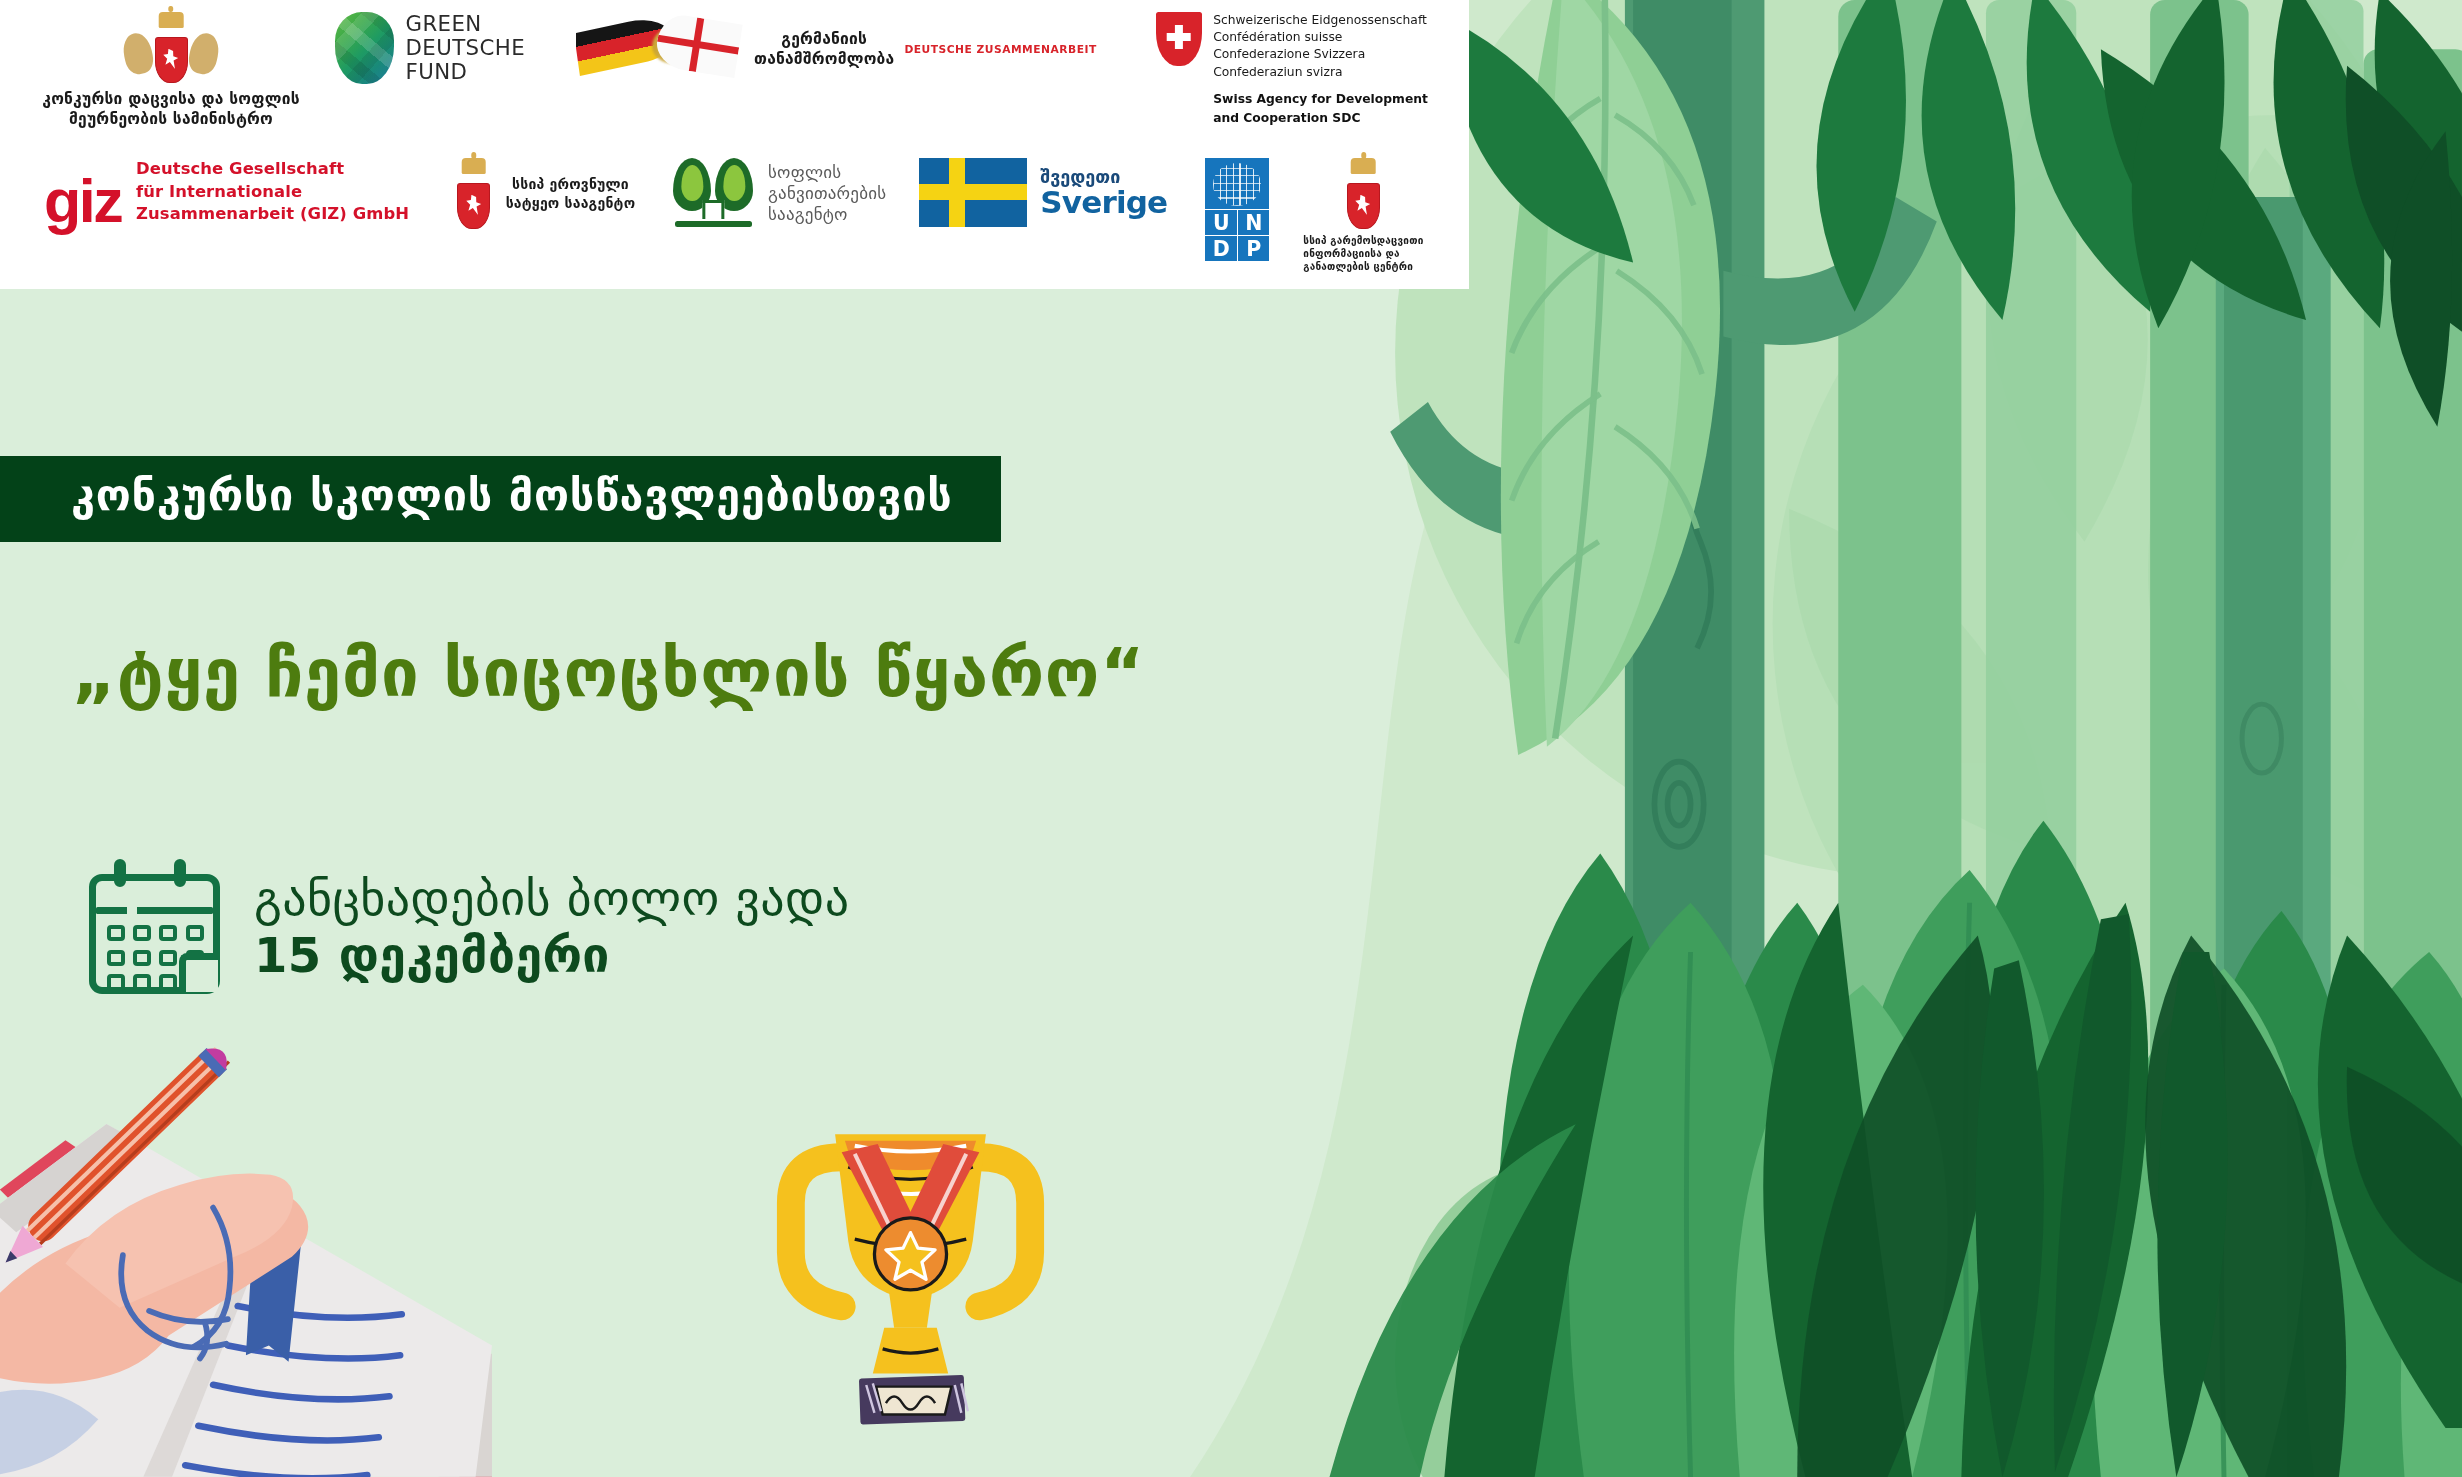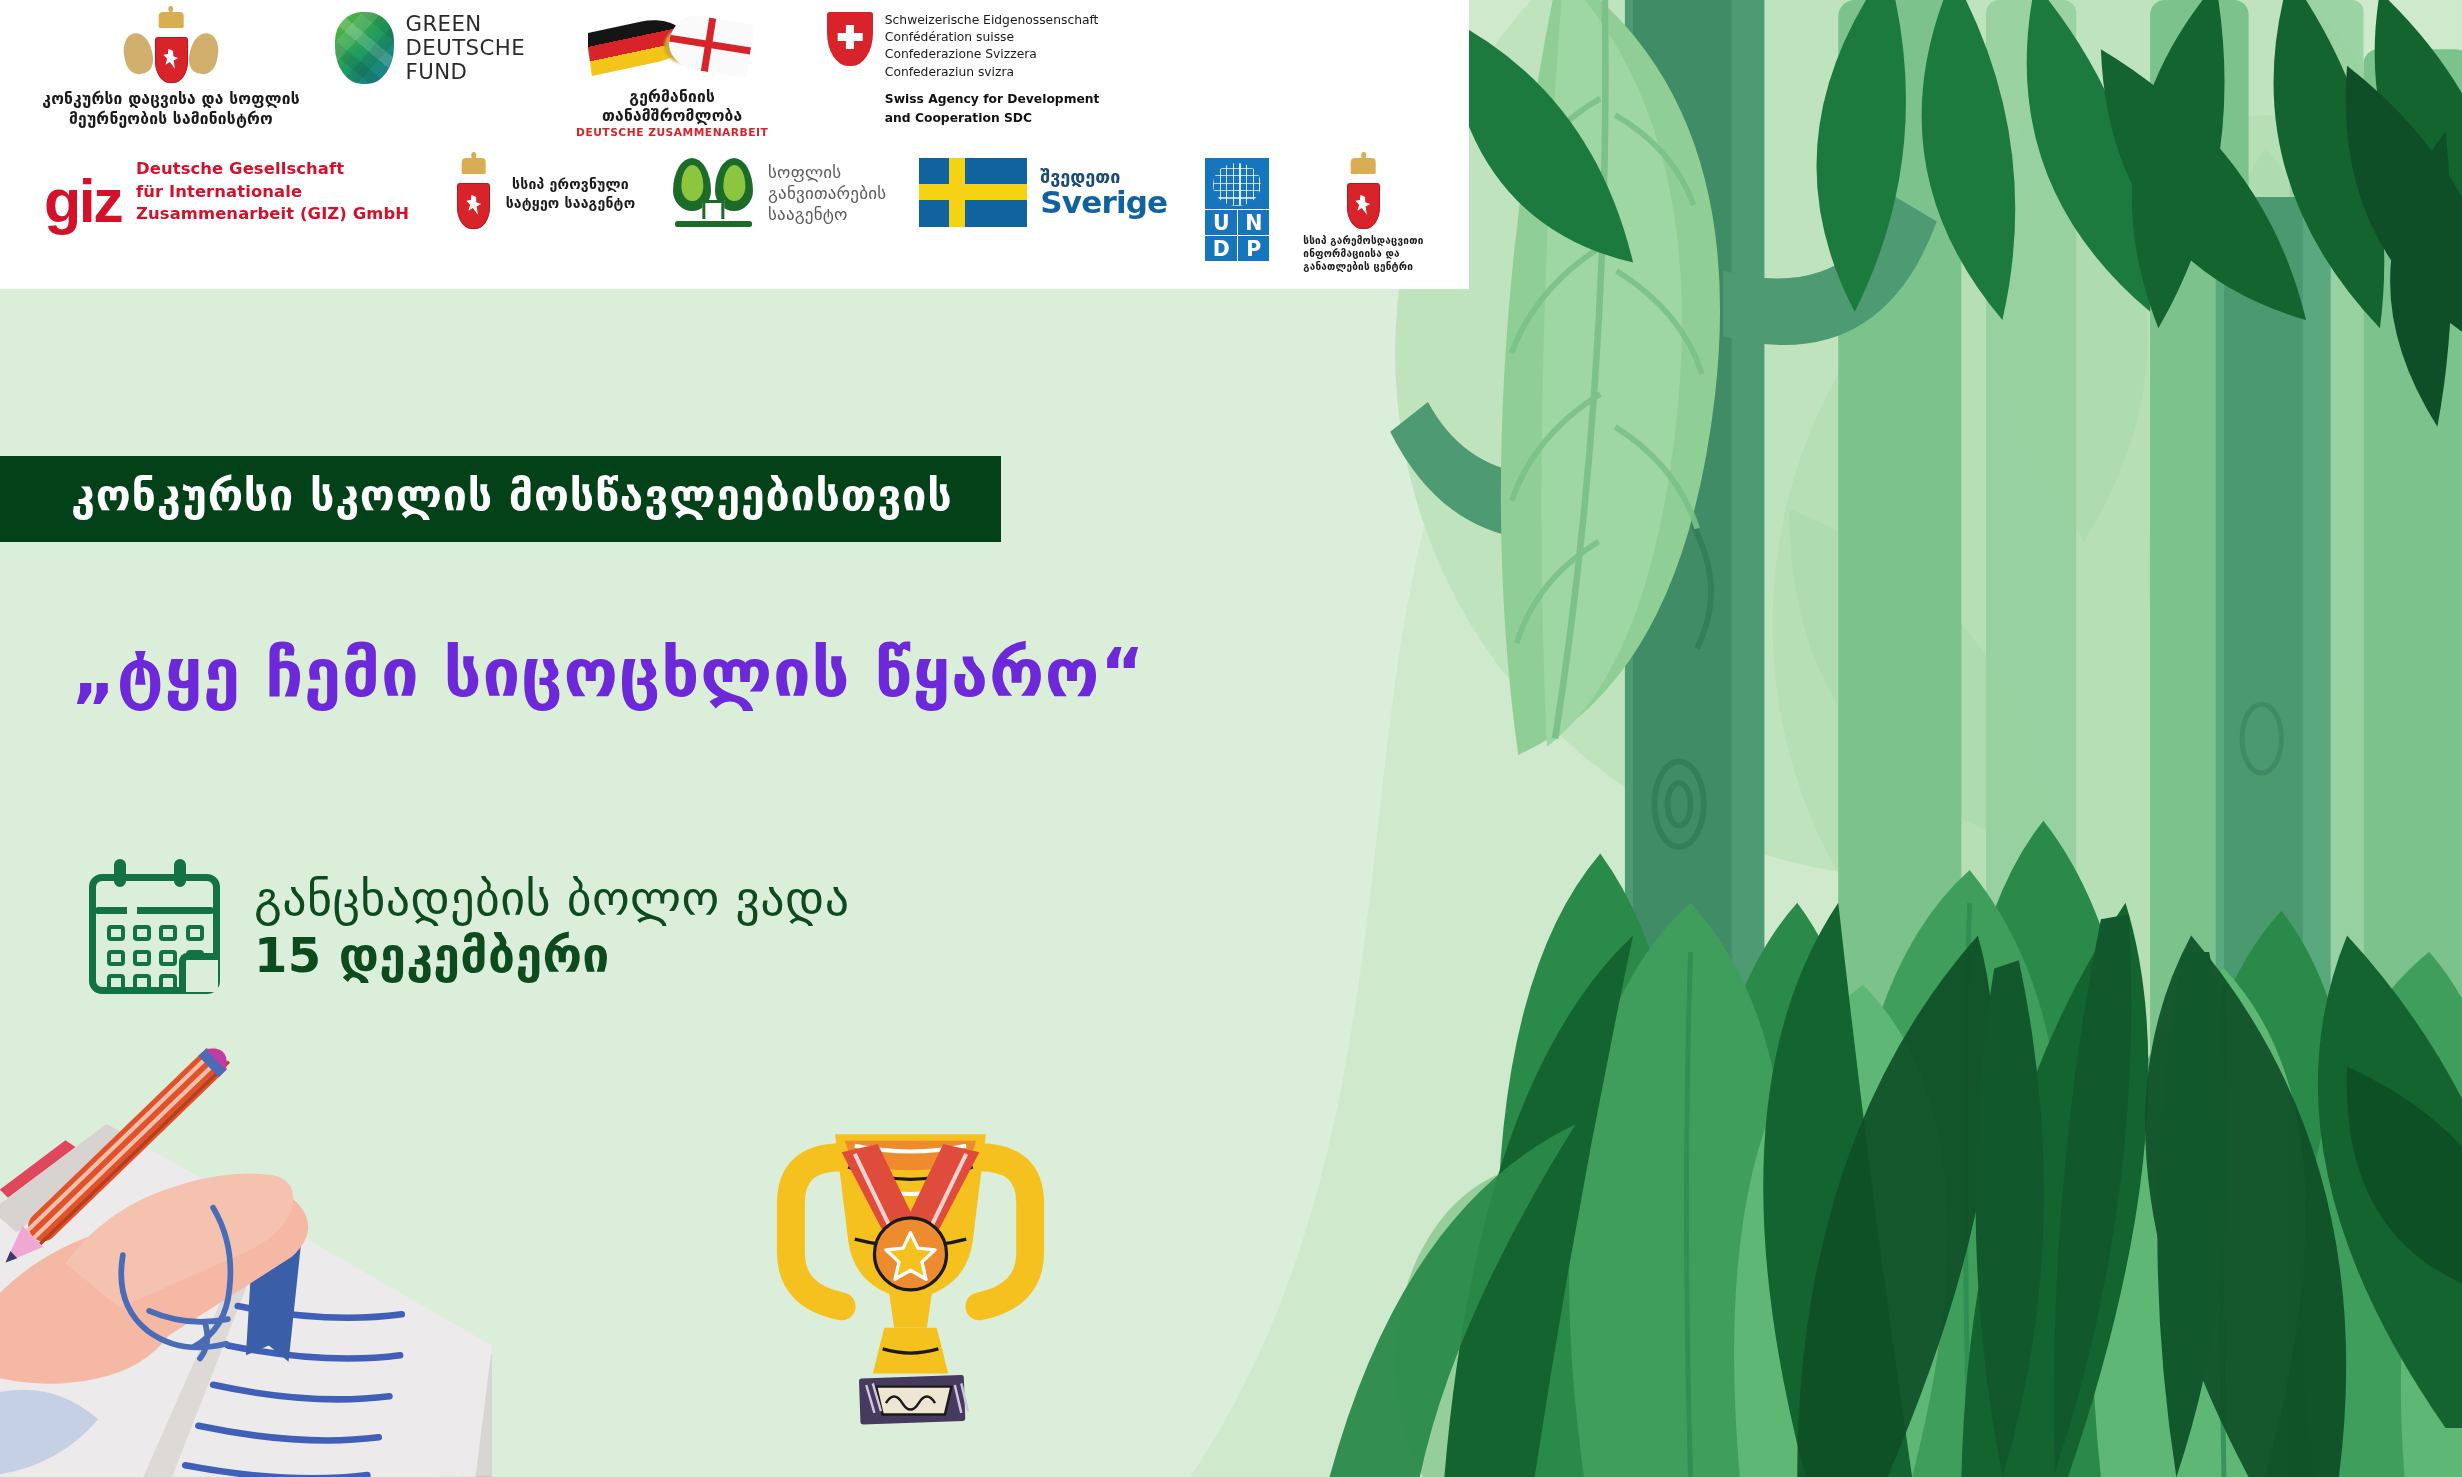--- a/index.html
+++ b/index.html
@@ -204,21 +204,21 @@
     padding: 18px 48px 24.6px 71px;
     z-index: 24;
     white-space: nowrap;
   }
   .title-band .t {
     font-size: 43px; font-weight: 800; letter-spacing: 0.8px; line-height: 1;
     font-family: "DejaVu Sans", "Liberation Sans", sans-serif;
   }
   .subtitle {
     position: absolute; left: 72px; top: 634px;
-    color:#6d28d9; font-size: 67px; font-weight: 800; letter-spacing: 0.8px;
+    color:#4d7c0f; font-size: 67px; font-weight: 800; letter-spacing: 0.8px;
     white-space: nowrap; z-index: 24;
     font-family: "DejaVu Sans", "Liberation Sans", sans-serif;
   }
 
   
   .deadline {
     position: absolute; left: 89px; top: 859px; z-index: 24;
     display:flex; align-items: center; gap: 34px;
   }
   .cal-icon { width: 131px; height: 135px; position: relative; }
@@ -426,21 +426,21 @@
 
       <div class="logo" style="margin-left:41px;">
         <span class="gcf-gem"></span>
         <span class="gcf-label">
           <span style="display:block">GREEN</span>
           <span style="display:block">DEUTSCHE</span>
           <span style="display:block">FUND</span>
         </span>
       </div>
 
-      <div class="logo" style="margin-left:51px;flex-direction:column;align-items:center;gap:0;">
+      <div class="logo" style="margin-left:51px;flex-direction:row;align-items:center;gap:10px;">
         <span class="ribbon">
           <span class="wave"></span>
             <span class="blend"></span>
             <span class="wave2"></span>
         </span>
         <span class="logo-text kat" style="text-align:center;line-height:1.22;">
           <span style="display:block">გერმანიის</span>
           <span style="display:block">თანამშრომლობა</span>
         </span>
         <span class="deutsche">DEUTSCHE ZUSAMMENARBEIT</span>

